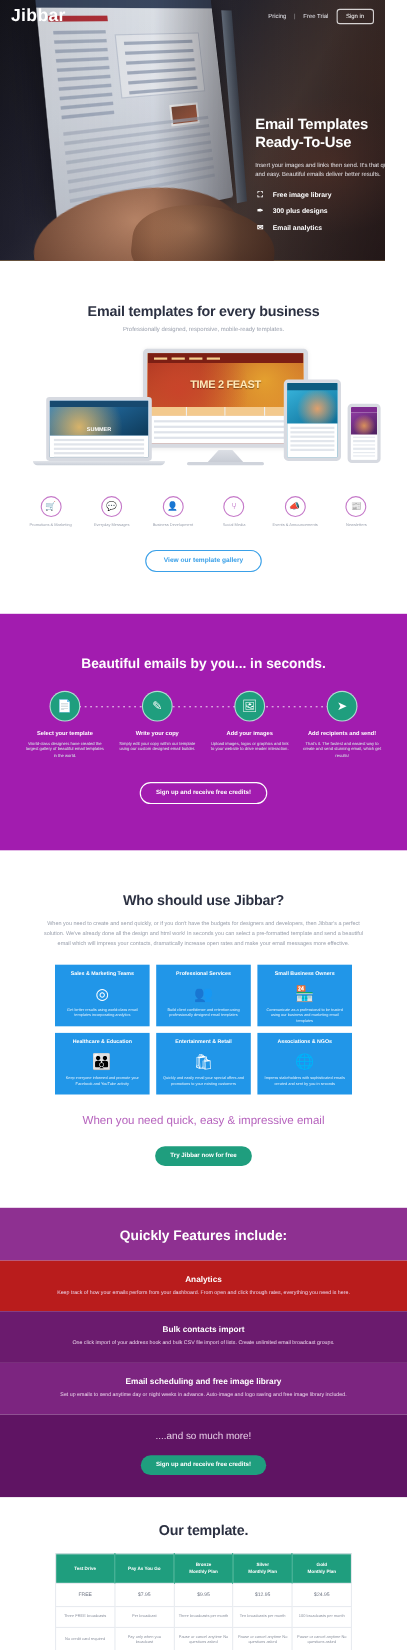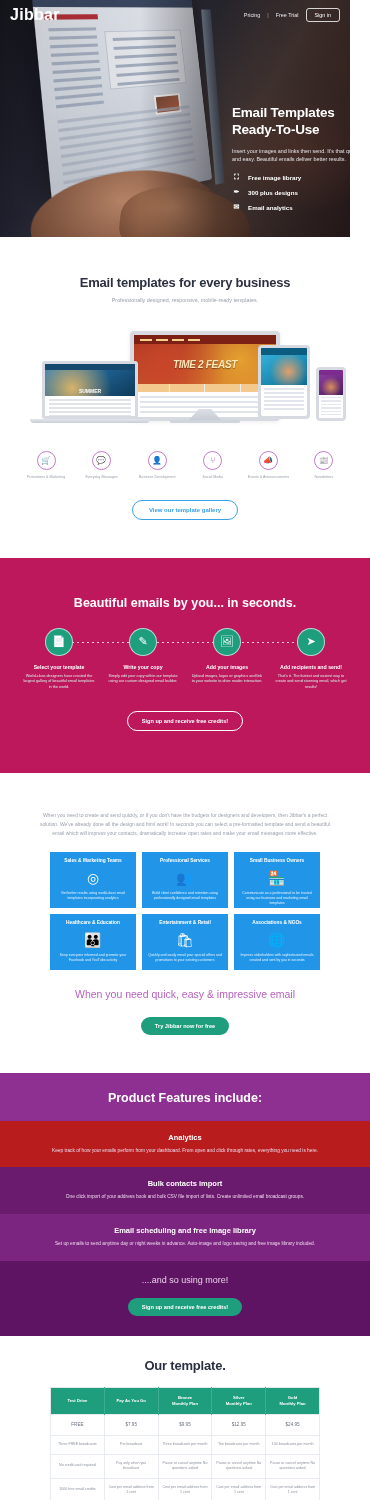--- a/index.html
+++ b/index.html
@@ -129,24 +129,23 @@
   .sub {
     text-align:center; font-size:5.4px; color:#9aa0ad; margin-top: 7px;
   }
 
   
   .devices {
     position: relative; height: 130px; margin-top: 12px;
   }
   .dev { position:absolute; background:#fff; }
   .monitor {
-    left: 110px; top: 16px; width: 150px; height: 90px;
+    left: 110px; top: 2px; width: 150px; height: 90px;
     border: 4px solid #d7dae1; border-radius: 4px; background:#fff;
     box-shadow: 0 1px 4px rgba(0,0,0,.08);
-    font-style: italic;
   }
   .monitor-screen {
     width:100%; height:100%; overflow:hidden; position:relative;
     background: linear-gradient(180deg,#f7d9a0 0%, #e8913c 35%, #8f2d1e 100%);
   }
   .mon-nav { height:9px; background:#7c1f14; display:flex; gap:4px; align-items:center; padding:0 6px;}
   .mon-nav i{ width:12px; height:2px; background:#f6cf8f; display:block;}
   .mon-hero {
     height:40px; background:
       radial-gradient(circle at 20% 60%, #c9442a, transparent 55%),
@@ -227,21 +226,21 @@
     display:inline-block; border-radius:14px; font-weight:700;
     text-align:center; cursor:pointer; text-decoration:none;
   }
   .btn-outline-blue {
     border:1px solid #3aa0e8; color:#3aa0e8; background:#fff;
     font-size:6px; padding:6px 16px;
   }
   .center { text-align:center; }
 
   
-  .teal { background:#be185d; padding: 22px 0 26px 0; }
+  .teal { background:#a21caf; padding: 22px 0 26px 0; }
   .teal h2 { color:#fff; text-align:center; font-size:12.5px; font-weight:700; }
   .steps { display:flex; justify-content:space-between; margin-top: 18px; position:relative;}
   .step { width: 78px; text-align:center; position:relative; }
   .step-circ {
     width: 28px; height:28px; border-radius:50%;
     border:1px solid rgba(255,255,255,.65); margin: 0 auto 8px auto;
     display:flex;align-items:center;justify-content:center; color:#fff; font-size:11px;
     background:#1f9e7e; position:relative; z-index:2;
   }
   .step-title { color:#fff; font-size:5.2px; font-weight:700; margin-bottom:4px;}
@@ -535,20 +534,21 @@
       </div>
     </div>
     <div class="center" style="margin-top:18px;">
       <span class="btn btn-outline-white">Sign up and receive free credits!</span>
     </div>
   </div>
 </div>
 
 <div class="section">
   <div class="wrap">
+    <div class="h2">Who should use Jibbar?</div>
     <div class="who-text">When you need to create and send quickly, or if you don't have the budgets for designers and developers, then Jibbar's a perfect solution. We've already done all the design and html work! In seconds you can select a pre-formatted template and send a beautiful email which will impress your contacts, dramatically increase open rates and make your email messages more effective.</div>
 
     <div class="cards">
       <div class="card">
         <div class="card-title">Sales &amp; Marketing Teams</div>
         <div class="card-icon">◎</div>
         <div class="card-desc">Get better results using world-class email templates incorporating analytics</div>
       </div>
       <div class="card">
         <div class="card-title">Professional Services</div>
@@ -579,36 +579,36 @@
 
     <div class="tagline">When you need quick, easy &amp; impressive email</div>
     <div class="center" style="margin-top:14px;">
       <span class="btn btn-teal">Try Jibbar now for free</span>
     </div>
   </div>
 </div>
 
 <div>
   <div class="purple-head">
-    <h2>Product Features include:</h2>
+    <h2>Quickly Features include:</h2>
   </div>
   <div class="feat-row feat-1">
     <div class="feat-title">Analytics</div>
     <div class="feat-desc">Keep track of how your emails perform from your dashboard. From open and click through rates, everything you need is here.</div>
   </div>
   <div class="feat-row feat-3">
     <div class="feat-title">Bulk contacts import</div>
     <div class="feat-desc">One click import of your address book and bulk CSV file import of lists. Create unlimited email broadcast groups.</div>
   </div>
   <div class="feat-row feat-2">
     <div class="feat-title">Email scheduling and free image library</div>
     <div class="feat-desc">Set up emails to send anytime day or night weeks in advance. Auto-image and logo saving and free image library included.</div>
   </div>
   <div class="purple-foot">
-    <div class="more">....and so using more!</div>
+    <div class="more">....and so much more!</div>
     <span class="btn btn-teal">Sign up and receive free credits!</span>
   </div>
 </div>
 
 <div class="pricing">
   <div class="h2">Our template.</div>
   <table class="ptable">
     <thead>
       <tr>
         <th>Test Drive</th>

